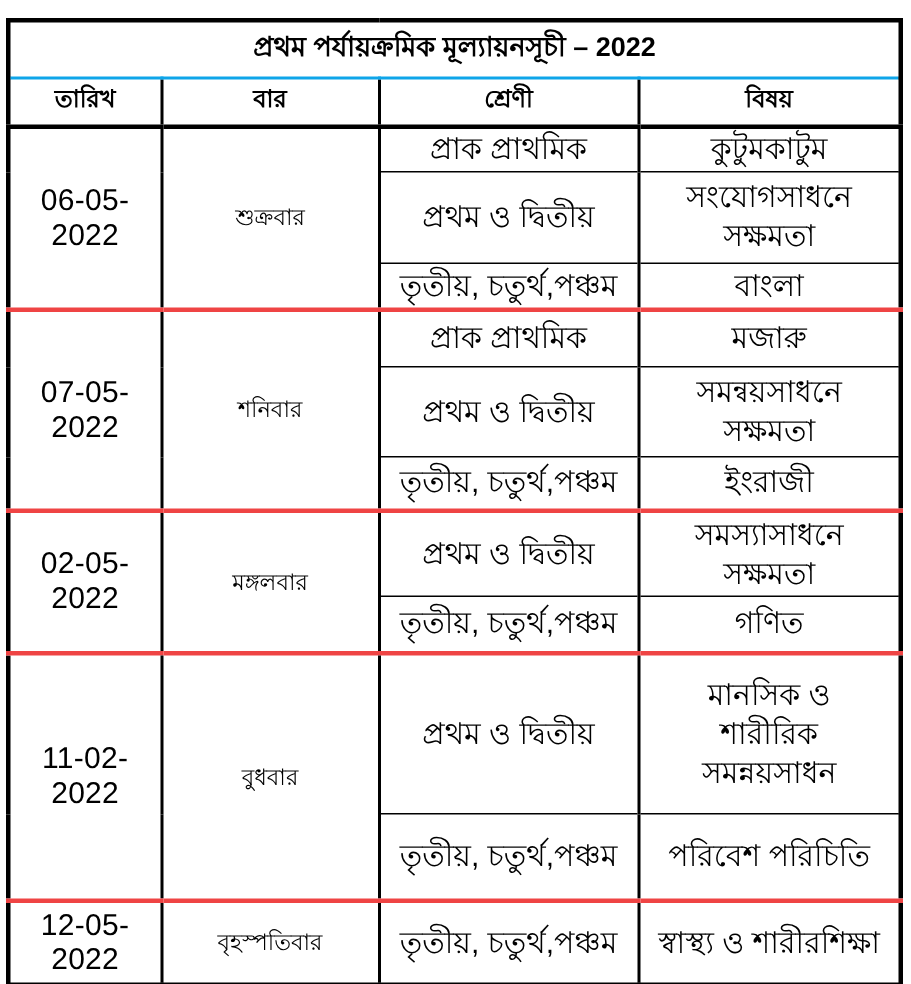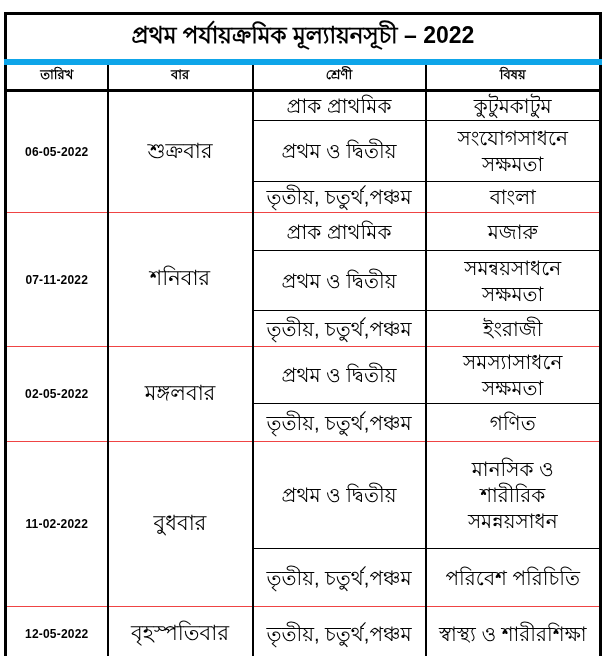--- a/index.html
+++ b/index.html
@@ -26,40 +26,40 @@
   td, th {
     border-left: 2px solid #000000;
     border-right: 2px solid #000000;
     text-align: center;
     vertical-align: middle;
     padding: 1px 2px;
     overflow: hidden;
     box-sizing: border-box;
   }
   .title-row td {
-    border-bottom: 6px solid #0ea5e9;
+    border-bottom: 2px solid #0ea5e9;
     font-weight: bold;
-    font-size: 23px;
+    font-size: 18px;
     padding: 2px 0 3px 0;
   }
   .header-row th {
     border-bottom: 3px solid #000000;
     font-weight: bold;
-    font-size: 13px;
+    font-size: 16px;
     padding: 0 0 3px 0;
   }
   tr.thin td { border-top: 1.5px solid #000000; }
-  tr.block-start td { border-top: 1px solid #ef4444; text-align: center; }
+  tr.block-start td { border-top: 3px solid #ef4444; text-align: center; }
 
   .date-cell {
-    font-size: 12px;
-    font-weight: 700;
+    font-size: 20px;
+    font-weight: 400;
     letter-spacing: 0.2px;
   }
-  .day-cell { font-size: 21px; }
+  .day-cell { font-size: 15px; }
   .class-cell, .subject-cell {
     font-size: 20px;
     line-height: 1.3;
     white-space: pre-line;
   }
 
   
   .h25  { height: 25px; }
   .h27  { height: 27px; }
   .h61  { height: 61px; }
@@ -106,21 +106,21 @@
       <td class="class-cell">প্রথম ও দ্বিতীয়</td>
       <td class="subject-cell">সংযোগসাধনে
 সক্ষমতা</td>
     </tr>
     <tr class="thin h31">
       <td class="class-cell">তৃতীয়, চতুর্থ,পঞ্চম</td>
       <td class="subject-cell">বাংলা</td>
     </tr>
 
     <tr class="block-start h38">
-      <td rowspan="3" class="date-cell">07-11-2022</td>
+      <td rowspan="3" class="date-cell">07-05-2022</td>
       <td rowspan="3" class="day-cell">শনিবার</td>
       <td class="class-cell">প্রাক প্রাথমিক</td>
       <td class="subject-cell">মজারু</td>
     </tr>
     <tr class="thin h60">
       <td class="class-cell">প্রথম ও দ্বিতীয়</td>
       <td class="subject-cell">সমন্বয়সাধনে
 সক্ষমতা</td>
     </tr>
     <tr class="thin h36">

